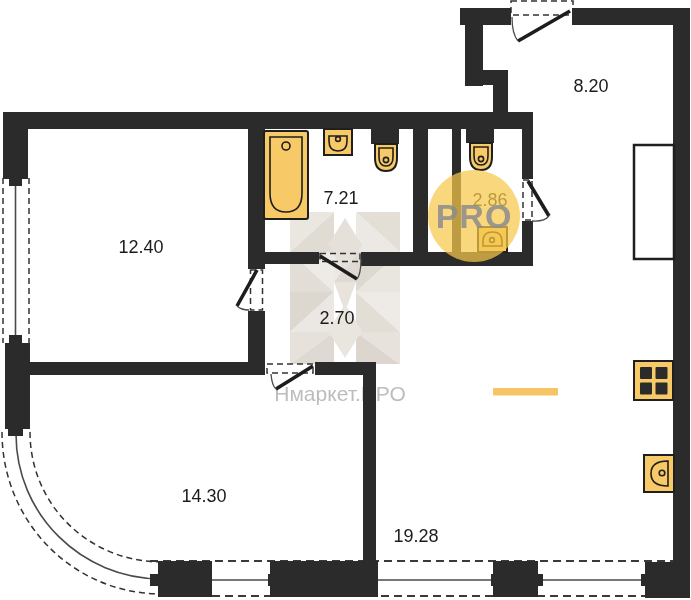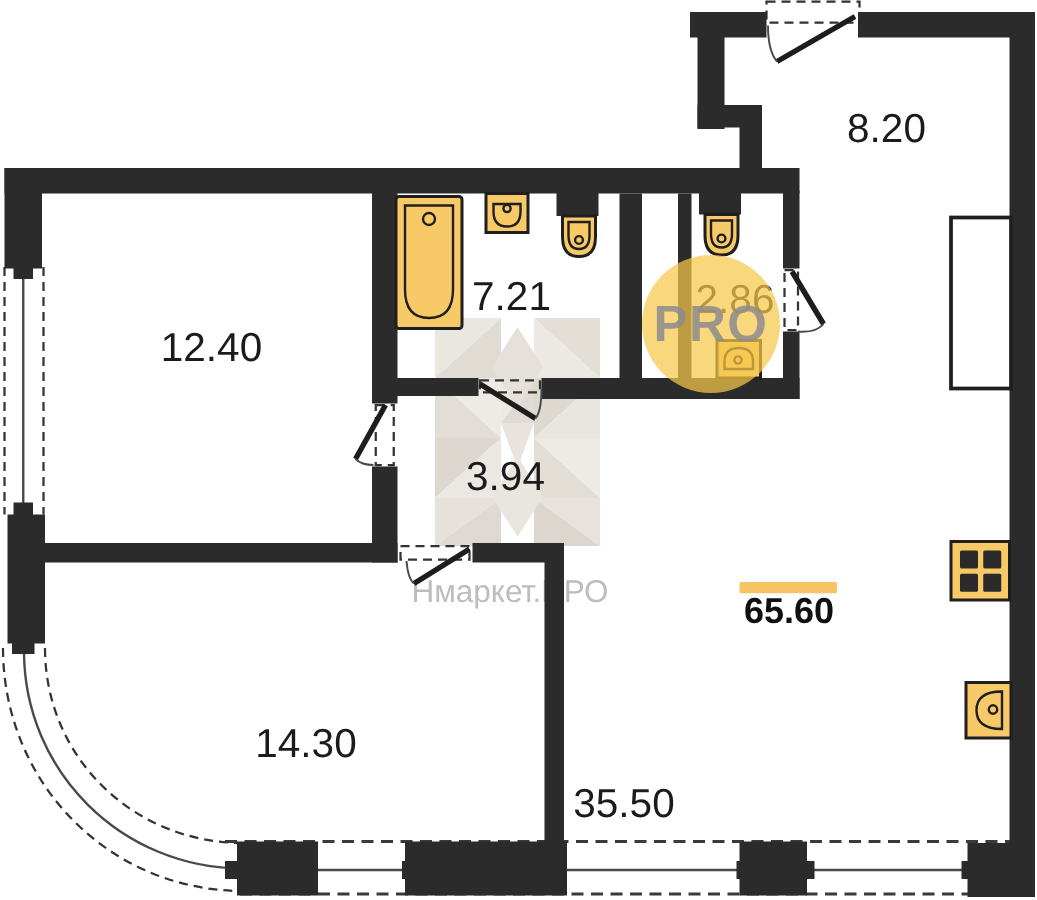--- a/index.html
+++ b/index.html
@@ -3,21 +3,21 @@
 <meta charset="utf-8">
 <style>
   html,body{margin:0;padding:0;background:#ffffff;}
   .stage{
     position:relative;width:691px;height:600px;background:#ffffff;overflow:hidden;
     font-family:"Liberation Sans",sans-serif;
   }
   .stage svg{position:absolute;left:0;top:0;}
   .room-label{
     position:absolute;transform:translate(-50%,-50%);
-    font-size:27px;color:#1b1b1b;white-space:nowrap;
+    font-size:18px;color:#1b1b1b;white-space:nowrap;
     font-family:"Liberation Sans",sans-serif;
   }
   .room-label.total{font-weight:700;font-size:24px;color:#101010;}
   .badge{
     position:absolute;left:416px;top:170px;width:92px;height:92px;border-radius:50%;
     background:rgba(246,199,75,0.72);
     display:flex;align-items:center;justify-content:center;margin-left:12px;
   }
   .badge span{
     font-family:"Liberation Sans",sans-serif;
@@ -198,23 +198,22 @@
         <path class="arc" d="M 271,374 Q 272,386 276,389"></path>
       </g>
     </g>
 
     <rect x="493" y="388" width="65" height="7.5" rx="1" fill="#F6C464"></rect>
   </svg>
 
   <div class="room-label" style="left:591px;top:86px">8.20</div>
   <div class="room-label" style="left:490px;top:200px">2.86</div>
   <div class="room-label" style="left:341px;top:198px">7.21</div>
-  <div class="room-label" style="left:141px;top:232px">12.40</div>
-  <div class="room-label" style="left:337px;top:318px">3.94</div>
+  <div class="room-label" style="left:141px;top:247px">12.40</div>
+  <div class="room-label" style="left:337px;top:318px">2.70</div>
   <div class="room-label" style="left:204px;top:496px">14.30</div>
-  <div class="room-label" style="left:416px;top:536px">35.50</div>
-  <div class="room-label total" style="left:526px;top:408px">65.60</div>
+  <div class="room-label" style="left:416px;top:536px">19.28</div>
 
   <div class="badge">
     <span>PRO</span>
   </div>
 
 </div>
 
 </body></html>

